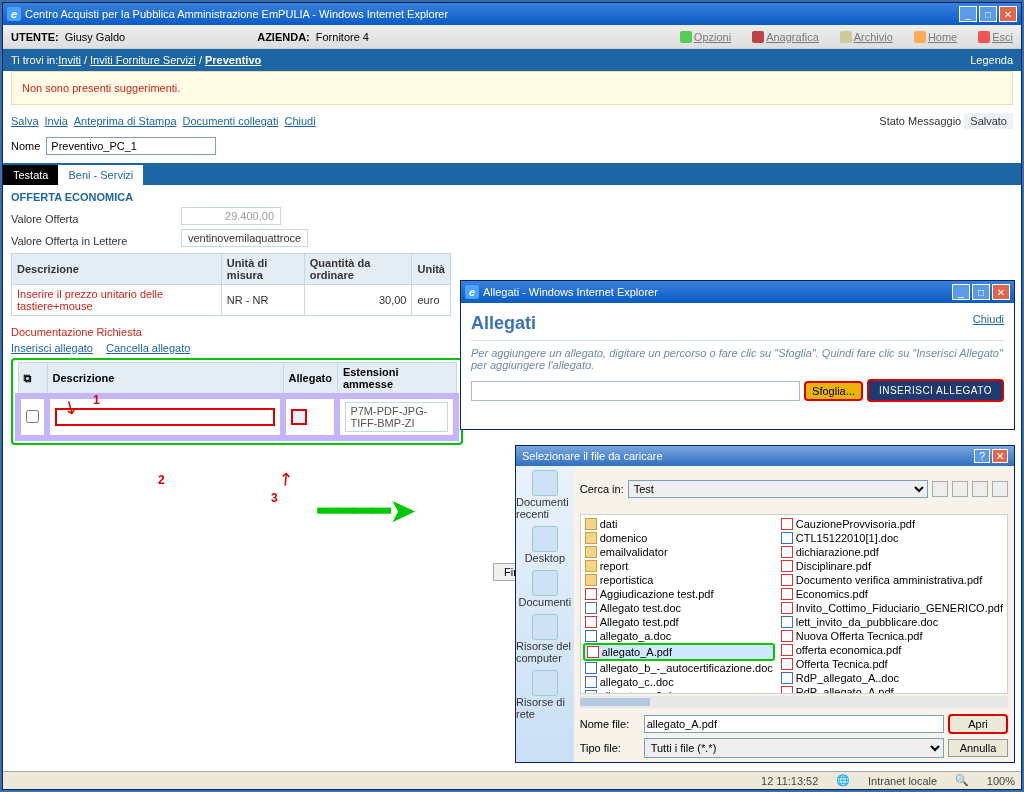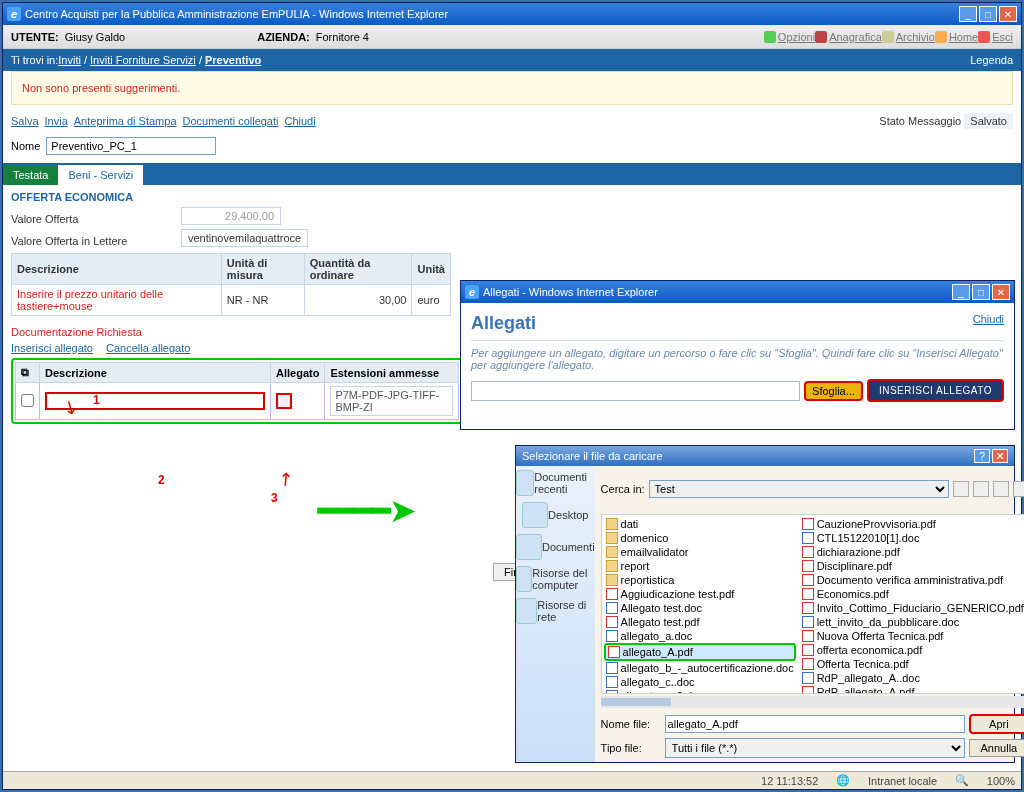--- a/index.html
+++ b/index.html
@@ -6,55 +6,55 @@
 body{background:#3b6ea5;width:1024px;height:792px;position:relative;overflow:hidden}
 .window{position:absolute;border:1px solid #0a246a;background:#fff}
 .titlebar{height:22px;background:linear-gradient(#3a81dd,#0a5bc4);color:#fff;display:flex;align-items:center;padding:0 4px}
 .titlebar .ie-icon{width:14px;height:14px;background:#4aa3ff;border-radius:2px;margin-right:4px;display:flex;align-items:center;justify-content:center;color:#fff;font-weight:bold;font-style:italic}
 .titlebar .title{flex:1}
 .win-btns{display:flex;gap:2px}
 .win-btn{width:18px;height:16px;border:1px solid #fff;background:#5a9ae6;color:#fff;display:flex;align-items:center;justify-content:center;cursor:pointer;font-size:10px}
 .win-btn.close{background:#e2664a}
 .main-window{top:2px;left:2px;right:2px;bottom:2px;width:1020px;height:788px}
 .userbar{height:24px;background:linear-gradient(#eee,#ddd);display:flex;align-items:center;padding:0 8px;gap:6px;border-bottom:1px solid #ccc}
-.userbar .right{margin-left:auto;display:flex;gap:0}
+.userbar .right{margin-left:auto;display:flex;gap:21px}
 .userbar .lnk{color:#7a7a7a;text-decoration:underline;display:flex;align-items:center;gap:2px;cursor:pointer}
 .userbar .ico{width:12px;height:12px;border-radius:2px}
 .breadcrumb{height:22px;background:#1d66a3;color:#fff;display:flex;align-items:center;padding:0 8px}
 .breadcrumb a{color:#fff;text-decoration:underline;cursor:pointer}
 .breadcrumb .legend{margin-left:auto}
 .content{position:relative;height:calc(100% - 68px);overflow:hidden}
 .hint-row{text-align:right;padding:6px 10px;color:#aaa}
 .italic-i{font-family:Georgia,serif;font-style:italic;font-size:18px;color:#bbb;margin-left:4px}
 .suggest-box{margin:0 8px;background:#fffbe6;border:1px solid #e8e0b0;color:#d1241a;padding:10px}
 .action-row{display:flex;align-items:center;padding:8px;gap:6px}
 .action-row a{color:#1d66a3;text-decoration:underline;cursor:pointer}
 .action-row .status{margin-left:auto;color:#333}
 .action-row .status-val{background:#eef2f5;padding:2px 6px;display:inline-block}
 .nome-row{padding:0 8px 8px;display:flex;align-items:center;gap:6px}
 .nome-row input{border:1px solid #7a9ec4;padding:2px 4px;width:170px}
 .tabs{display:flex;background:#1d66a3;padding-top:2px}
-.tab{padding:4px 10px;background:#15803d;color:#fff;cursor:pointer}
+.tab{padding:4px 10px;background:#000000;color:#fff;cursor:pointer}
 .tab.active{background:#fff;color:#1d66a3}
 .offer{padding:6px 8px}
 .offer-title{color:#1d66a3;font-weight:bold;margin-bottom:4px}
 .offer-row{display:flex;align-items:flex-end;margin:4px 0}
 .offer-row .lbl{width:170px;color:#333}
 .offer-row .val{border:1px solid #c5d6e7;padding:2px 6px;color:#9d9d9d;text-align:right;min-width:100px}
 table.items{width:440px;border-collapse:collapse;margin-top:6px}
 table.items th{background:#e5edf4;text-align:left;padding:3px 5px;border:1px solid #c5d6e7;color:#333}
 table.items td{padding:3px 5px;border:1px solid #c5d6e7;color:#d1241a}
 table.items td.num{text-align:right;color:#333}
 .doc-title{color:#d1241a;margin-top:10px}
 .doc-links{margin:4px 0}
 .doc-links a{color:#1d66a3;text-decoration:underline;cursor:pointer;margin-right:10px}
 .doc-table-wrap{border:2px solid #00c800;border-radius:4px;padding:2px;width:452px;margin-top:2px}
 table.doctab{width:100%;border-collapse:collapse}
 table.doctab th{background:#e5edf4;padding:3px 5px;border:1px solid #c5d6e7;text-align:left}
-table.doctab td{padding:3px 5px;border:1px solid #c4b5fd}
+table.doctab td{padding:3px 5px;border:6px solid #c4b5fd}
 .desc-input{border:2px solid #d00;width:220px;height:18px}
 .file-input{border:2px solid #d00;width:16px;height:16px;background:#eef}
 .ext-box{border:1px solid #c5d6e7;padding:2px 4px;color:#555}
 .annot{position:absolute;color:#d00;font-weight:bold;font-size:12px}
 .arrow-red{position:absolute;color:#d00;font-size:18px}
 .arrow-green{position:absolute;color:#00c800;font-size:30px;font-weight:bold}
 .fine{position:absolute;left:490px;top:560px;border:1px solid #aaa;background:#eee;padding:2px 10px}
 
 .popup-allegati{top:280px;left:460px;width:555px;height:150px}
 .popup-body{padding:10px}
@@ -68,21 +68,21 @@
 .btn-ins{border:2px solid #d00;border-radius:4px;padding:4px 10px;background:#1f3a6e;color:#fff;cursor:pointer;font-size:10px;letter-spacing:0.5px}
 
 .file-dialog{top:445px;left:515px;width:500px;height:318px}
 .fd-title{height:20px;background:linear-gradient(#7aa7e0,#2f6fbf);color:#fff;display:flex;align-items:center;padding:0 6px}
 .fd-title .t{flex:1}
 .fd-title .qx{display:flex;gap:2px}
 .fd-title .q{width:16px;height:14px;background:#5a9ae6;border:1px solid #fff;display:flex;align-items:center;justify-content:center;cursor:pointer}
 .fd-title .x{width:16px;height:14px;background:#e2664a;border:1px solid #fff;display:flex;align-items:center;justify-content:center;cursor:pointer}
 .fd-body{display:flex;height:calc(100% - 20px);background:#f7f3eb}
 .fd-side{width:80px;background:linear-gradient(#eaf2fb,#c9dff5);display:flex;flex-direction:column;align-items:center;padding-top:4px;gap:6px}
-.fd-side .sitem{display:flex;align-items:center;font-size:9px;color:#333;cursor:pointer}
+.fd-side .sitem{display:flex;flex-direction:column;align-items:center;font-size:9px;color:#333;cursor:pointer}
 .fd-side .sico{width:26px;height:26px;background:#cfe2f5;border:1px solid #9cc;border-radius:3px}
 .fd-main{flex:1;display:flex;flex-direction:column}
 .fd-top{display:flex;align-items:center;padding:14px 6px;gap:4px}
 .fd-top select{border:1px solid #7a9ec4;padding:1px}
 .fd-top .tico{width:16px;height:16px;border:1px solid #aaa;background:#eee;cursor:pointer}
 .fd-list{flex:1;background:#fff;border:1px solid #d0d0d0;margin:2px 6px;overflow:auto;display:flex}
 .fd-col{flex:1;padding:2px}
 .fd-item{display:flex;align-items:center;gap:3px;padding:1px 2px;cursor:pointer;white-space:nowrap}
 .fd-item .fi-ico{width:12px;height:12px}
 .fd-item.folder .fi-ico{background:#f5d48a;border:1px solid #c9a23a}

